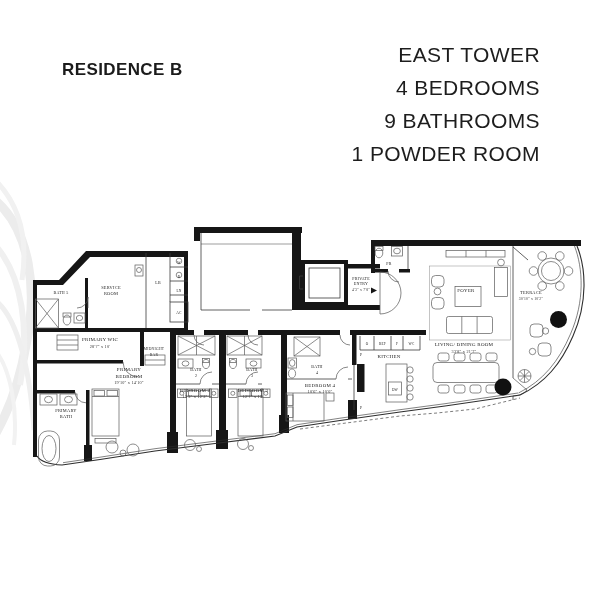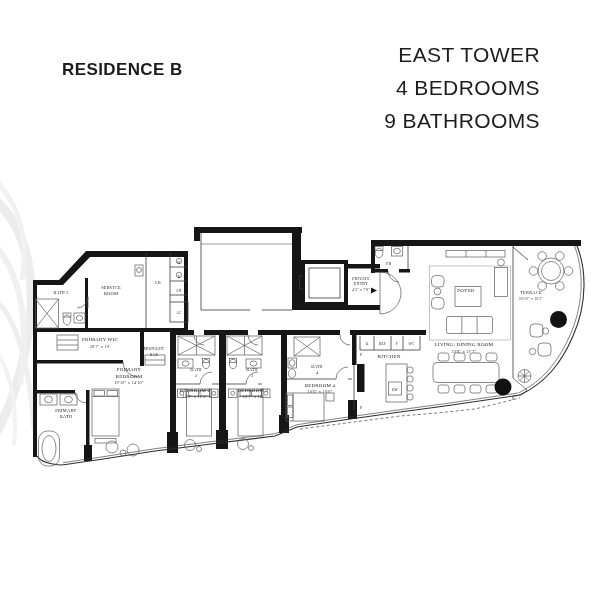--- a/index.html
+++ b/index.html
@@ -17,20 +17,21 @@
 </style>
 </head>
 <body>
 
 <div class="page">
   <div class="title">RESIDENCE B</div>
   <div class="info">
     <div>EAST TOWER</div>
     <div>4 BEDROOMS</div>
     <div>9 BATHROOMS</div>
+    <div>1 POWDER ROOM</div>
   </div>
 
   <svg width="600" height="600" viewBox="0 0 600 600">
 
     <g fill="none">
       <path d="M-5,200 C30,230 38,290 26,345 C18,392 4,420 -8,440" stroke="#ececec" stroke-width="9"></path>
       <path d="M-5,245 C22,275 30,330 20,385" stroke="#f0f0f0" stroke-width="6"></path>
       <path d="M-5,300 C18,318 30,370 34,430" stroke="#efefef" stroke-width="5"></path>
       <path d="M-5,180 C20,205 28,240 22,280" stroke="#f1f1f1" stroke-width="5"></path>
       <path d="M-5,350 C10,368 18,408 14,445" stroke="#f2f2f2" stroke-width="4"></path>

